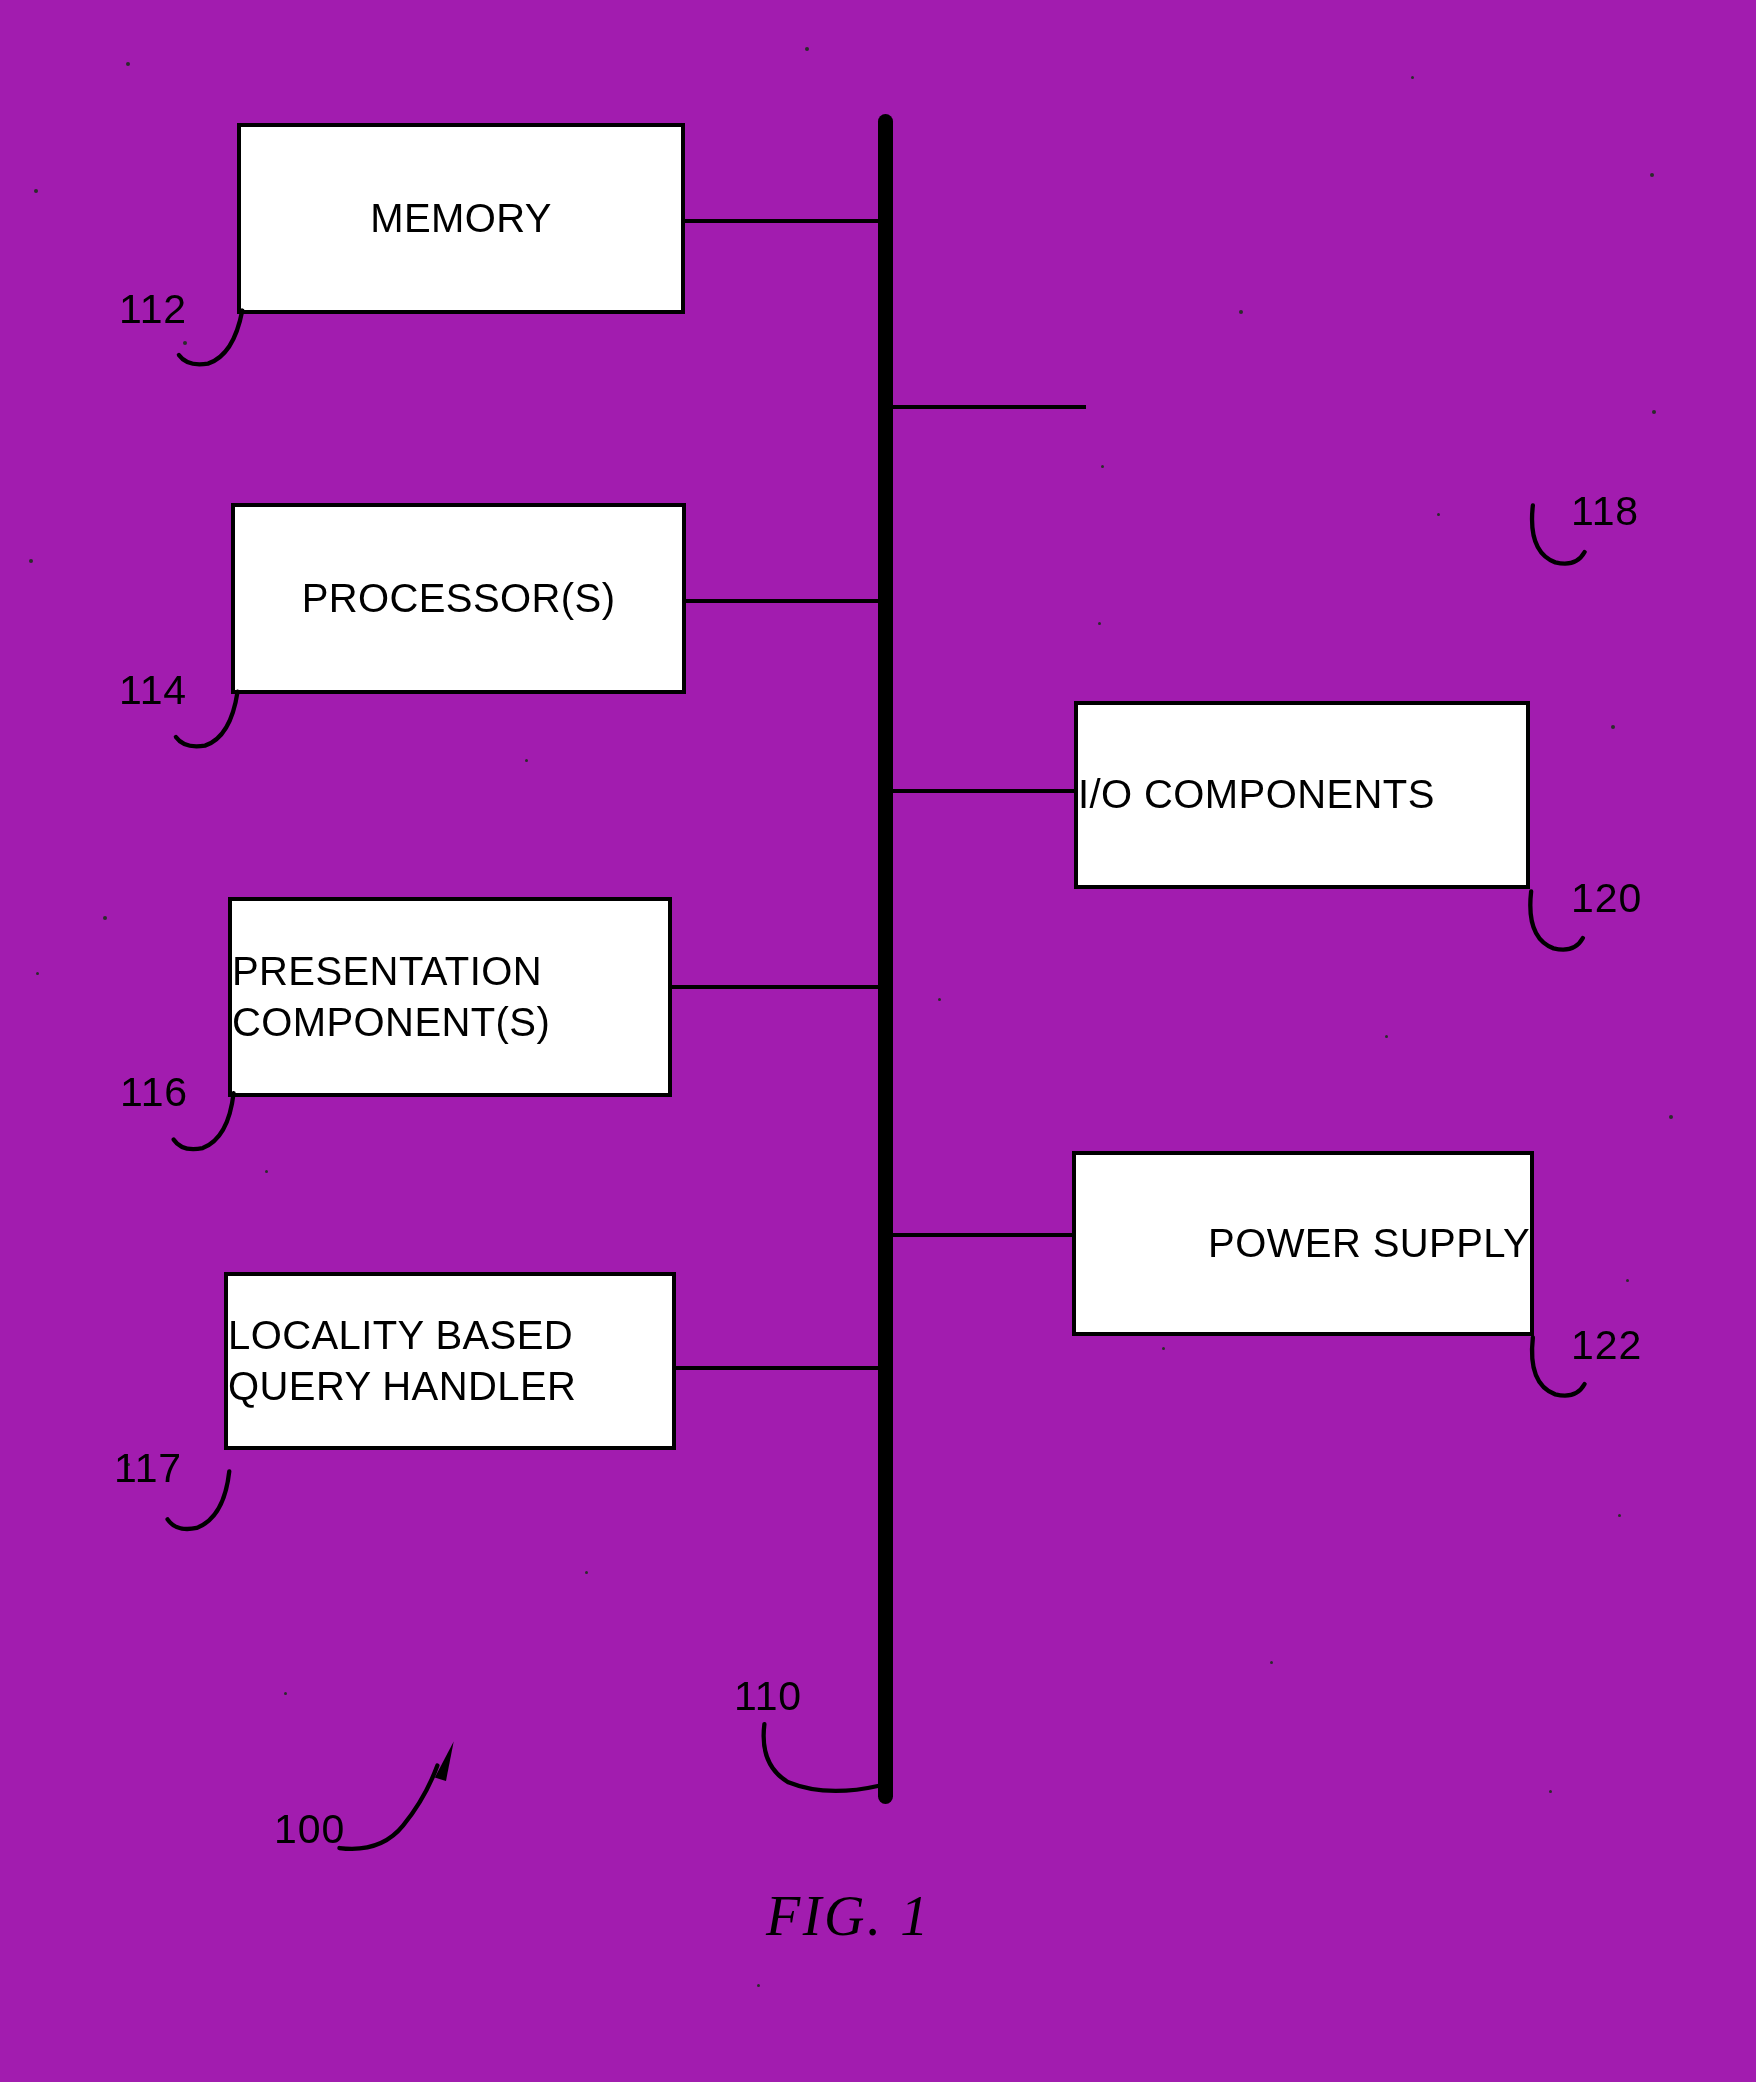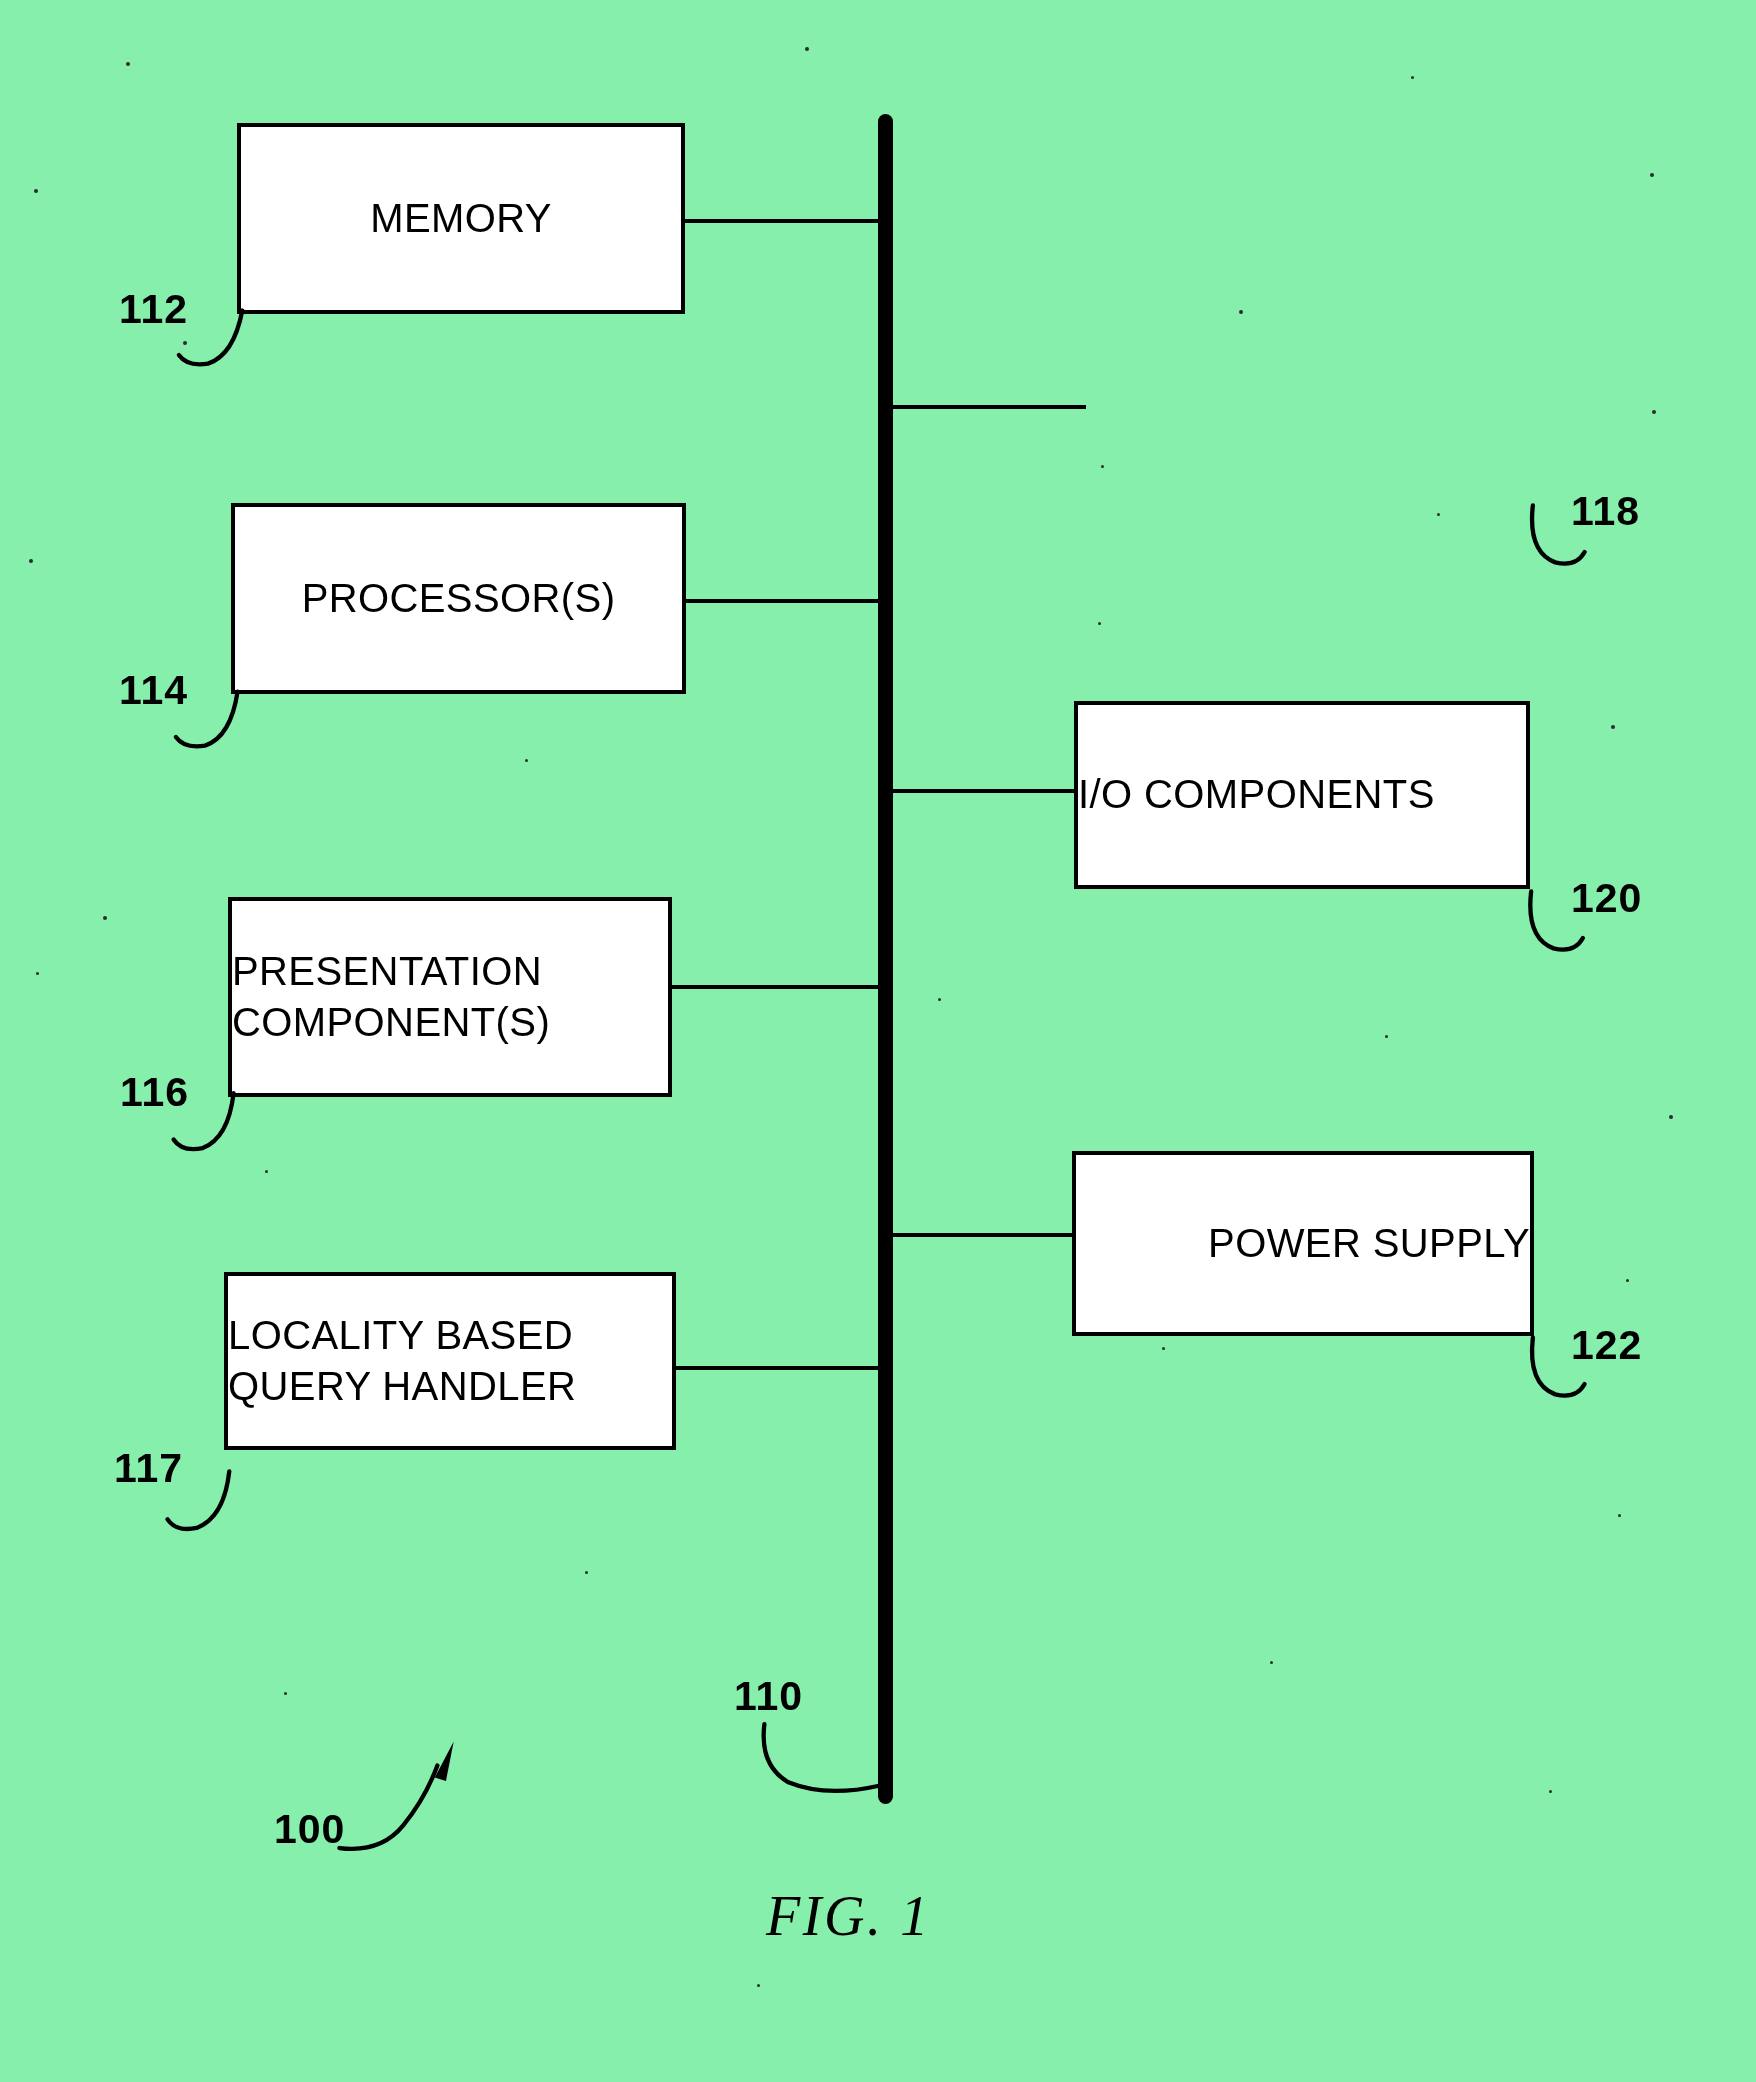--- a/index.html
+++ b/index.html
@@ -7,21 +7,21 @@
     padding: 0;
     background: #ffffff;
   }
   body {
     font-family: "Liberation Sans", sans-serif;
   }
   #figure {
     position: relative;
     width: 1756px;
     height: 2082px;
-    background: #86efac;
+    background: #a21caf;
     overflow: hidden;
   }
   .speckle-layer {
     position: absolute;
     inset: 0;
     pointer-events: none;
   }
   .speck {
     position: absolute;
     background: #2b2b2b;
@@ -57,21 +57,21 @@
     border-radius: 7.7px;
   }
   .connector {
     position: absolute;
     background: #000000;
     height: 4.3px;
   }
   .ref-num {
     position: absolute;
     font-family: "Liberation Sans", sans-serif;
-    font-weight: bold;
+    font-weight: normal;
     font-size: 41px;
     color: #000000;
     letter-spacing: 0.9px;
     white-space: nowrap;
   }
   .leader {
     position: absolute;
     pointer-events: none;
   }
   .leader path {

